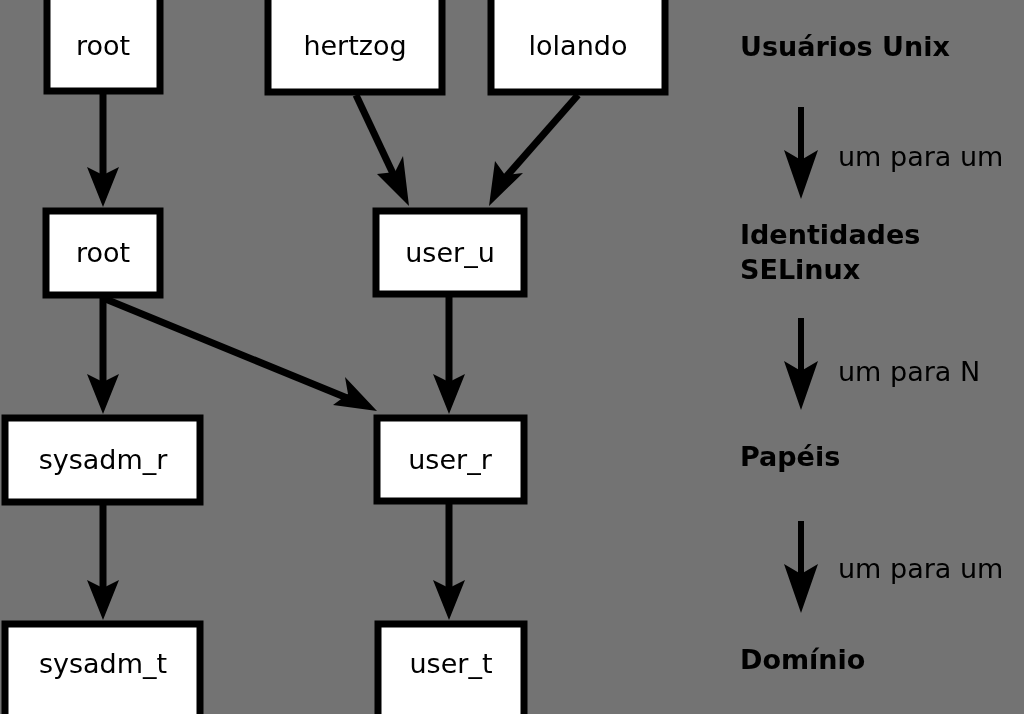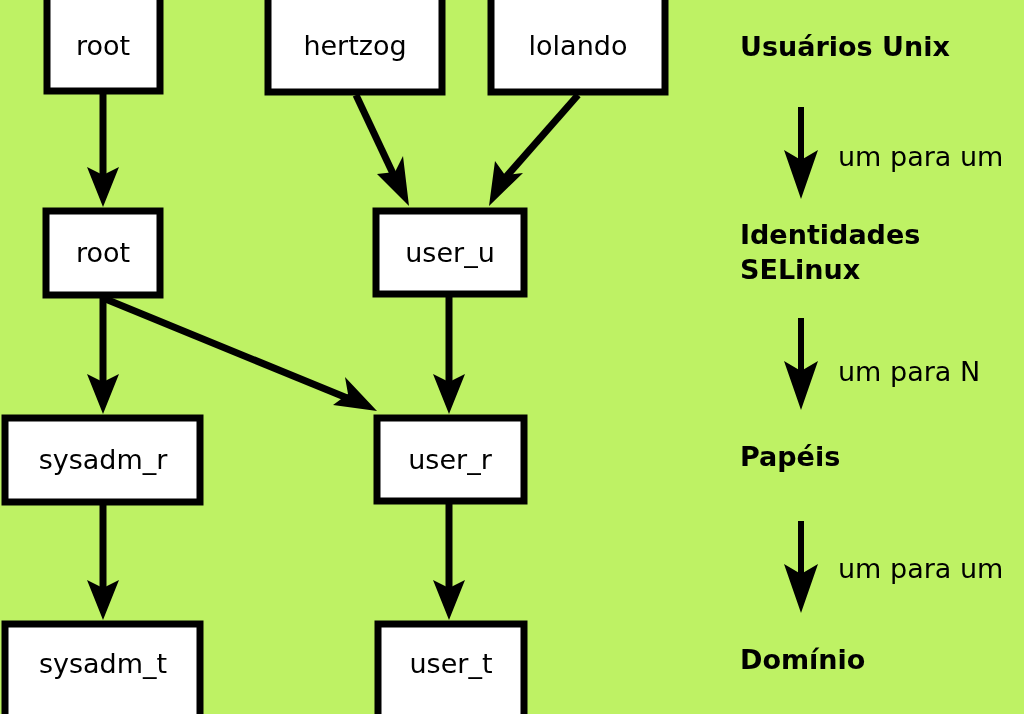--- a/index.html
+++ b/index.html
@@ -11,21 +11,21 @@
   body {
     width: 1024px;
     height: 714px;
     overflow: hidden;
     font-family: "DejaVu Sans", "Liberation Sans", sans-serif;
   }
   #diagram-root {
     position: relative;
     width: 1024px;
     height: 714px;
-    background: #bef264;
+    background: #737373;
   }
   svg#diagram-canvas {
     display: block;
     width: 1024px;
     height: 714px;
   }
   .node-box {
     fill: #ffffff;
     stroke: #000000;
     stroke-width: 7;

